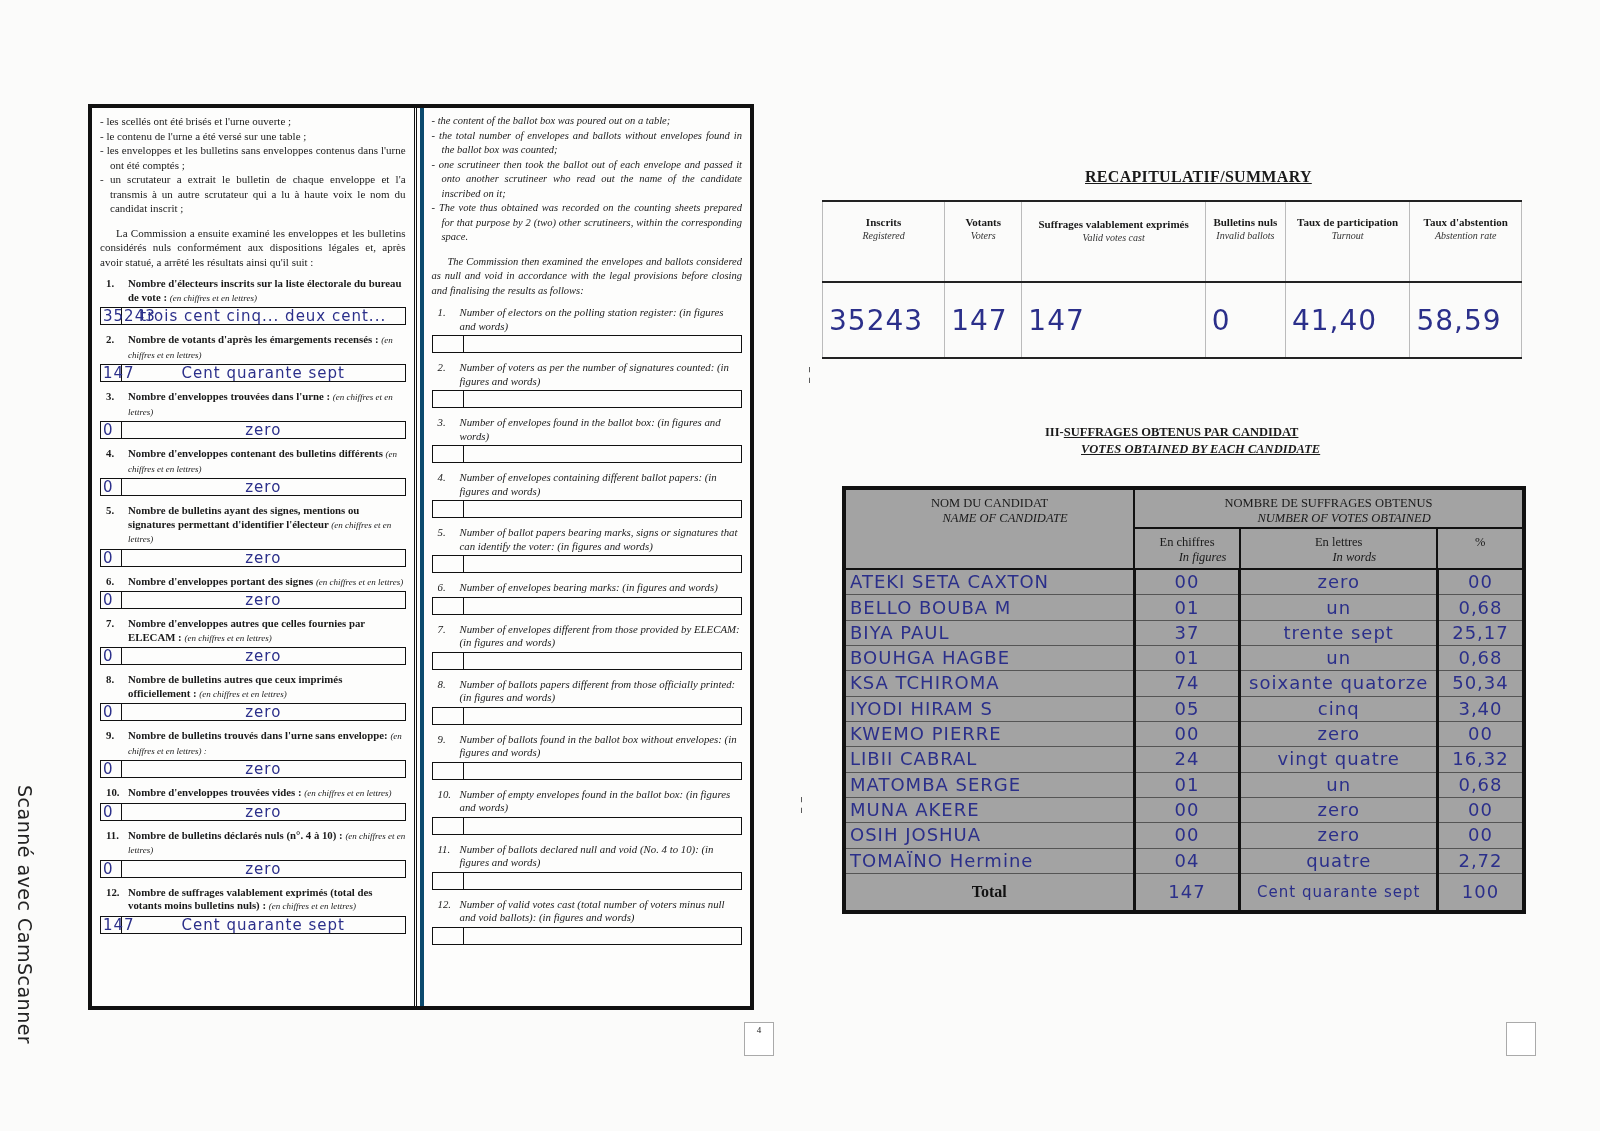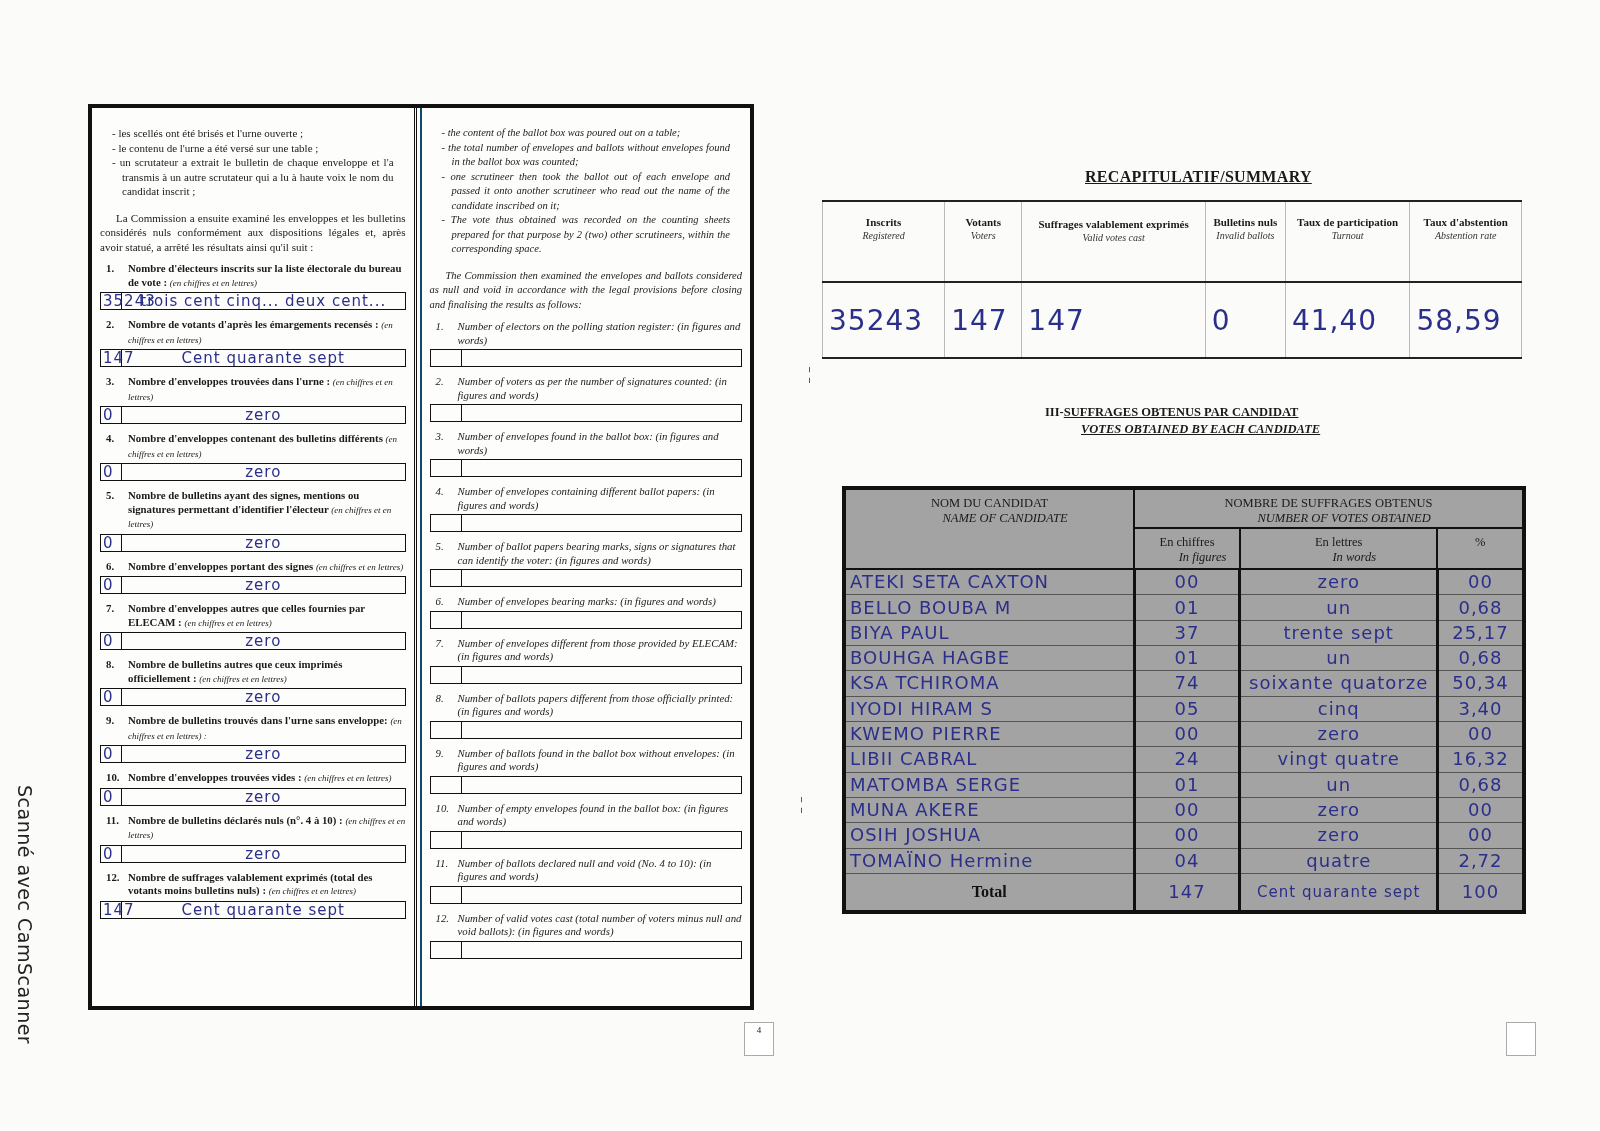--- a/index.html
+++ b/index.html
@@ -3,22 +3,22 @@
 <meta charset="utf-8">
 <style>
   html, body { margin:0; padding:0; }
   body { width:1600px; height:1131px; background:#fbfbfa; position:relative; overflow:hidden; font-family:"Liberation Serif", serif; color:#1a1a1a; }
   .hand { font-family:"DejaVu Sans", sans-serif; color:#2b2f8a; font-style:normal; letter-spacing:1px; }
 
   
   .left-page { position:absolute; left:88px; top:104px; width:666px; height:906px; border:4px solid #111; box-sizing:border-box; background:#fdfdfc; display:flex; }
   .col { position:relative; box-sizing:border-box; padding:6px 8px 0 8px; }
   .col-fr { width:326px; border-right:3px double #111; font-size:11px; line-height:14.5px; }
-  .col-en { width:332px; font-size:10.5px; line-height:14.5px; font-style:italic; border-left:2px solid #0c4a6e; margin-left:3px; }
-  .bullets { margin:12px; padding:0; list-style:none; }
+  .col-en { width:332px; font-size:10.5px; line-height:14.5px; font-style:italic; border-left:4px solid #0c4a6e; margin-left:3px; }
+  .bullets { margin:0; padding:0; list-style:none; }
   .bullets li { padding-left:10px; text-indent:-10px; text-align:justify; }
   .bullets li::before { content:"- "; }
   .para { text-indent:16px; text-align:justify; margin:10px 0 6px 0; }
   .item { margin-top:8px; }
   .item-label { display:flex; font-weight:bold; font-size:10.8px; line-height:13.5px; }
   .col-en .item-label { font-weight:normal; }
   .item-num { width:22px; flex:none; padding-left:6px; }
   .item-text { flex:1; }
   .item-text em { font-weight:normal; font-size:9px; }
   .answer-box { margin-top:2px; height:16px; border:1.5px solid #111; display:flex; position:relative; }
@@ -27,21 +27,21 @@
   .answer-words { flex:1; font-size:15px; line-height:16px; text-align:center; }
 
   
   .summary-title { position:absolute; left:1085px; top:168px; font-size:16px; font-weight:bold; text-decoration:underline; letter-spacing:0.3px; }
   .summary-table { position:absolute; left:822px; top:200px; width:700px; height:152px; border-collapse:collapse; border-top:2px solid #222; border-bottom:2px solid #222; }
   .summary-table th { border-left:1px solid #bbb; border-right:1px solid #bbb; font-size:11px; font-weight:bold; vertical-align:top; padding-top:14px; height:62px; line-height:13px; }
   .summary-table th .en { display:block; font-weight:normal; font-style:italic; font-size:10px; color:#333; }
   .summary-table td { border:1px solid #bbb; border-top:2px solid #222; font-size:28px; height:72px; padding-left:6px; }
 
   
-  .cand-title { position:absolute; left:1045px; top:404px; font-size:12.5px; font-weight:bold; line-height:17px; }
+  .cand-title { position:absolute; left:1045px; top:424px; font-size:12.5px; font-weight:bold; line-height:17px; }
   .cand-title .l1 span { text-decoration:underline; }
   .cand-title .l2 { padding-left:36px; font-style:italic; text-decoration:underline; }
   .cand-table { position:absolute; left:842px; top:486px; width:684px; height:428px; border:4px solid #111; border-collapse:collapse; background:#a3a3a3; }
   .cand-table th { font-weight:normal; font-size:12.5px; line-height:15px; border:2px solid #111; vertical-align:top; padding-top:6px; }
   .cand-table th .en { display:block; font-style:italic;margin-left:31px; }
   .cand-table td { border-left:3px solid #111; border-right:3px solid #111; border-bottom:1px solid #555; font-size:18px; height:23px; padding:0 4px; line-height:20px; }
   .cand-table td.fig, .cand-table td.words, .cand-table td.pct { text-align:center; }
   .cand-table tr.total td { border-bottom:none; height:34px; }
   .total-label { font-family:"Liberation Serif", serif; color:#111; font-weight:bold; font-size:16px; display:block; text-align:center; }
 
@@ -53,20 +53,21 @@
 </head>
 <body>
 
 <div class="watermark">Scanné avec CamScanner</div>
 
 <div class="left-page">
   <div class="col col-fr">
     <ul class="bullets">
       <li>les scellés ont été brisés et l'urne ouverte ;</li>
       <li>le contenu de l'urne a été versé sur une table ;</li>
+      <li>les enveloppes et les bulletins sans enveloppes contenus dans l'urne ont été comptés ;</li>
       <li>un scrutateur a extrait le bulletin de chaque enveloppe et l'a transmis à un autre scrutateur qui a lu à haute voix le nom du candidat inscrit ;</li>
     </ul>
     <div class="para">La Commission a ensuite examiné les enveloppes et les bulletins considérés nuls conformément aux dispositions légales et, après avoir statué, a arrêté les résultats ainsi qu'il suit :</div>
     <div id="fr-items">
         <div class="item">
           <div class="item-label">
             <span class="item-num">1.</span>
             <span class="item-text"><span>Nombre d'électeurs inscrits sur la liste électorale du bureau de vote :</span> <em>(en chiffres et en lettres)</em></span>
           </div>
           <div class="answer-box">

